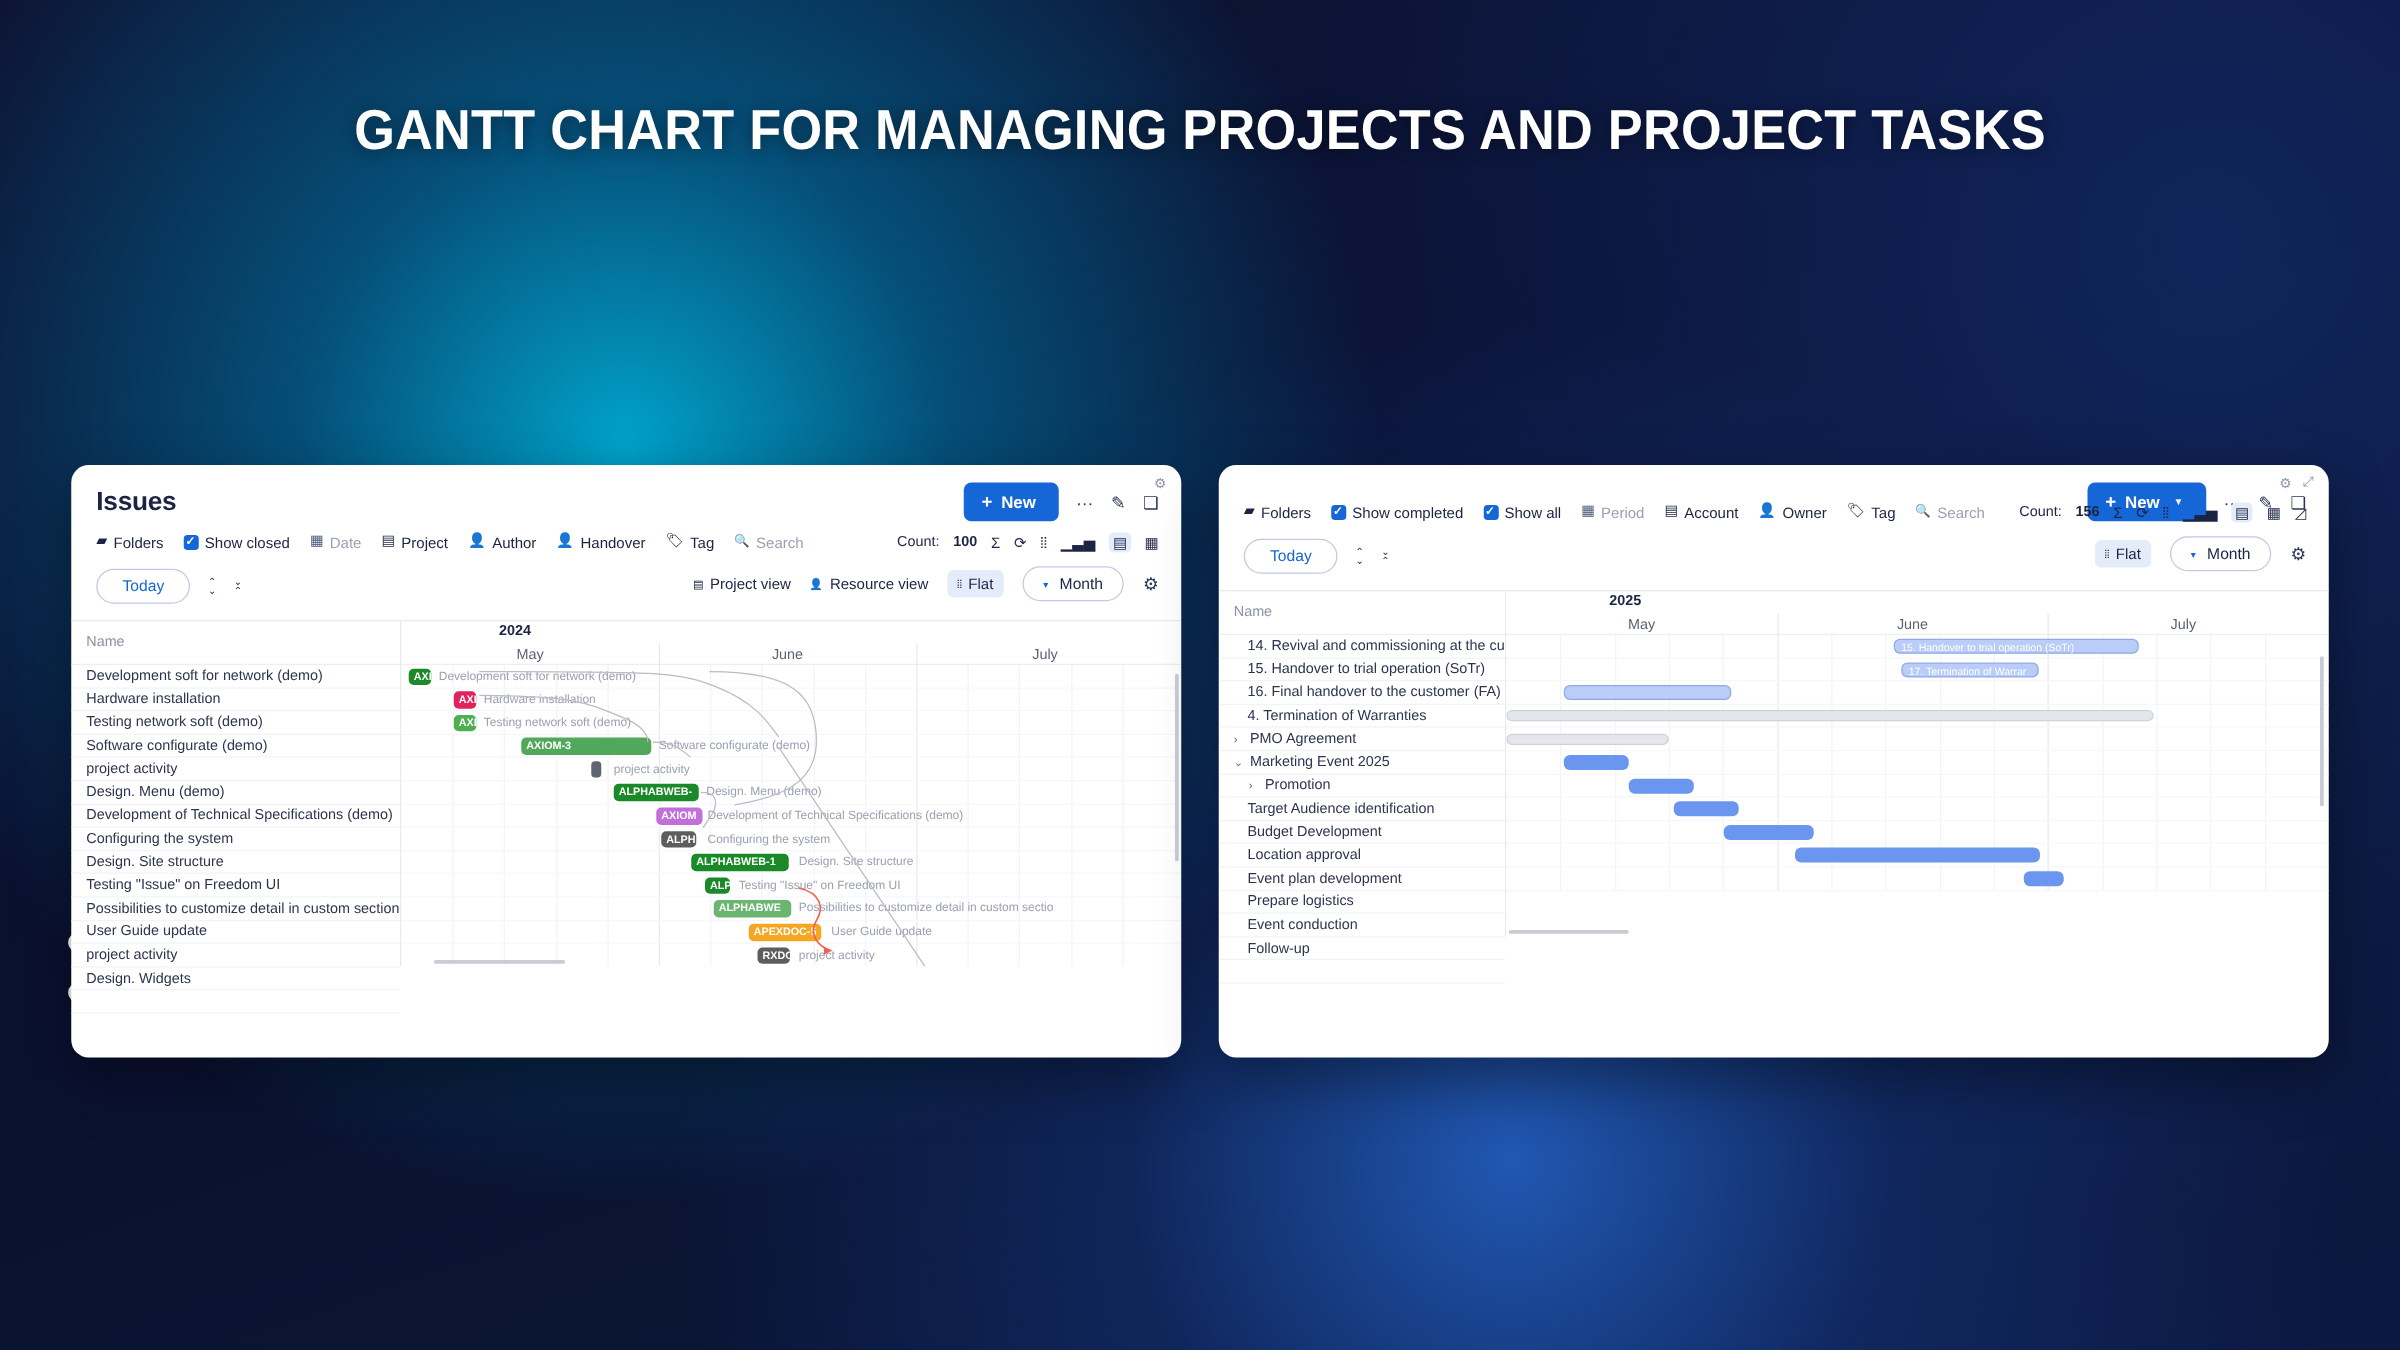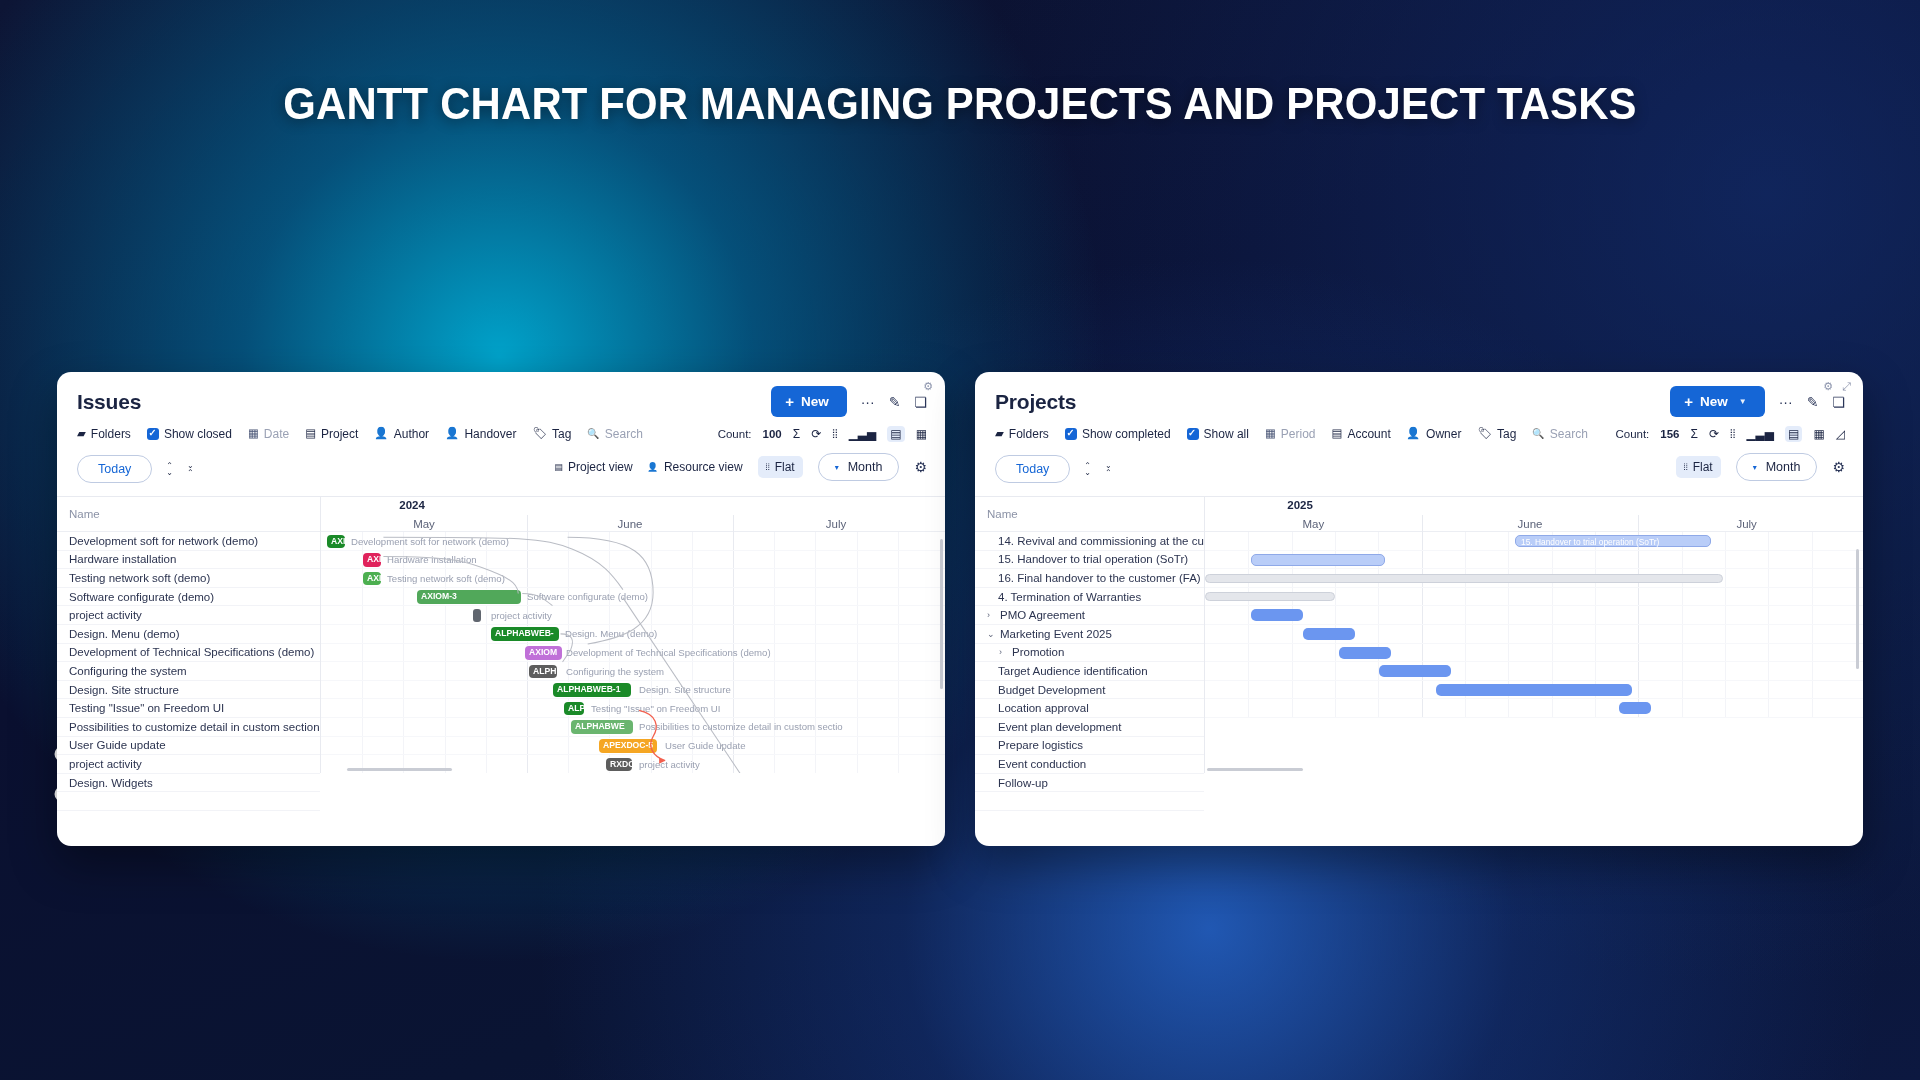--- a/index.html
+++ b/index.html
@@ -588,21 +588,20 @@
 </div>
 
 <div class="panel" id="panel-projects">
   <div class="panel-inner">
     <div class="win-ctrl right">
       <span>⚙</span>
       <span>⤢</span>
     </div>
 
     <div class="panel-head">
-      <div class="panel-title">Projects</div>
       <div class="head-actions">
         <div class="btn-new">
           <span class="plus">+</span>
           <span>New</span>
           <span class="caret">▼</span>
         </div>
         <span class="ico-btn">···</span>
         <span class="ico-btn">✎</span>
         <span class="ico-btn">❏</span>
       </div>
@@ -782,20 +781,39 @@
               <div class="vline light" style="left: 130px;"></div>
               <div class="vline light" style="left: 173.333px;"></div>
               <div class="vline light" style="left: 260px;"></div>
               <div class="vline light" style="left: 303.333px;"></div>
               <div class="vline light" style="left: 346.667px;"></div>
               <div class="vline light" style="left: 390px;"></div>
               <div class="vline light" style="left: 476.667px;"></div>
               <div class="vline light" style="left: 520px;"></div>
               <div class="vline light" style="left: 563.333px;"></div>
               <div class="vline light" style="left: 606.667px;"></div>
+              <div class="pbar lite" style="left: 316px; width: 110px;">
+                <div class="ptxt">17. Termination of Warrar</div>
+              </div>
+            </div>
+            <div class="grow">
+              <div class="vline" style="left: 216.667px;"></div>
+              <div class="vline" style="left: 433.333px;"></div>
+              <div class="vline light" style="left: 43.3333px;"></div>
+              <div class="vline light" style="left: 86.6667px;"></div>
+              <div class="vline light" style="left: 130px;"></div>
+              <div class="vline light" style="left: 173.333px;"></div>
+              <div class="vline light" style="left: 260px;"></div>
+              <div class="vline light" style="left: 303.333px;"></div>
+              <div class="vline light" style="left: 346.667px;"></div>
+              <div class="vline light" style="left: 390px;"></div>
+              <div class="vline light" style="left: 476.667px;"></div>
+              <div class="vline light" style="left: 520px;"></div>
+              <div class="vline light" style="left: 563.333px;"></div>
+              <div class="vline light" style="left: 606.667px;"></div>
               <div class="pbar lite" style="left: 46px; width: 134px;"></div>
             </div>
             <div class="grow">
               <div class="vline" style="left: 216.667px;"></div>
               <div class="vline" style="left: 433.333px;"></div>
               <div class="vline light" style="left: 43.3333px;"></div>
               <div class="vline light" style="left: 86.6667px;"></div>
               <div class="vline light" style="left: 130px;"></div>
               <div class="vline light" style="left: 173.333px;"></div>
               <div class="vline light" style="left: 260px;"></div>

